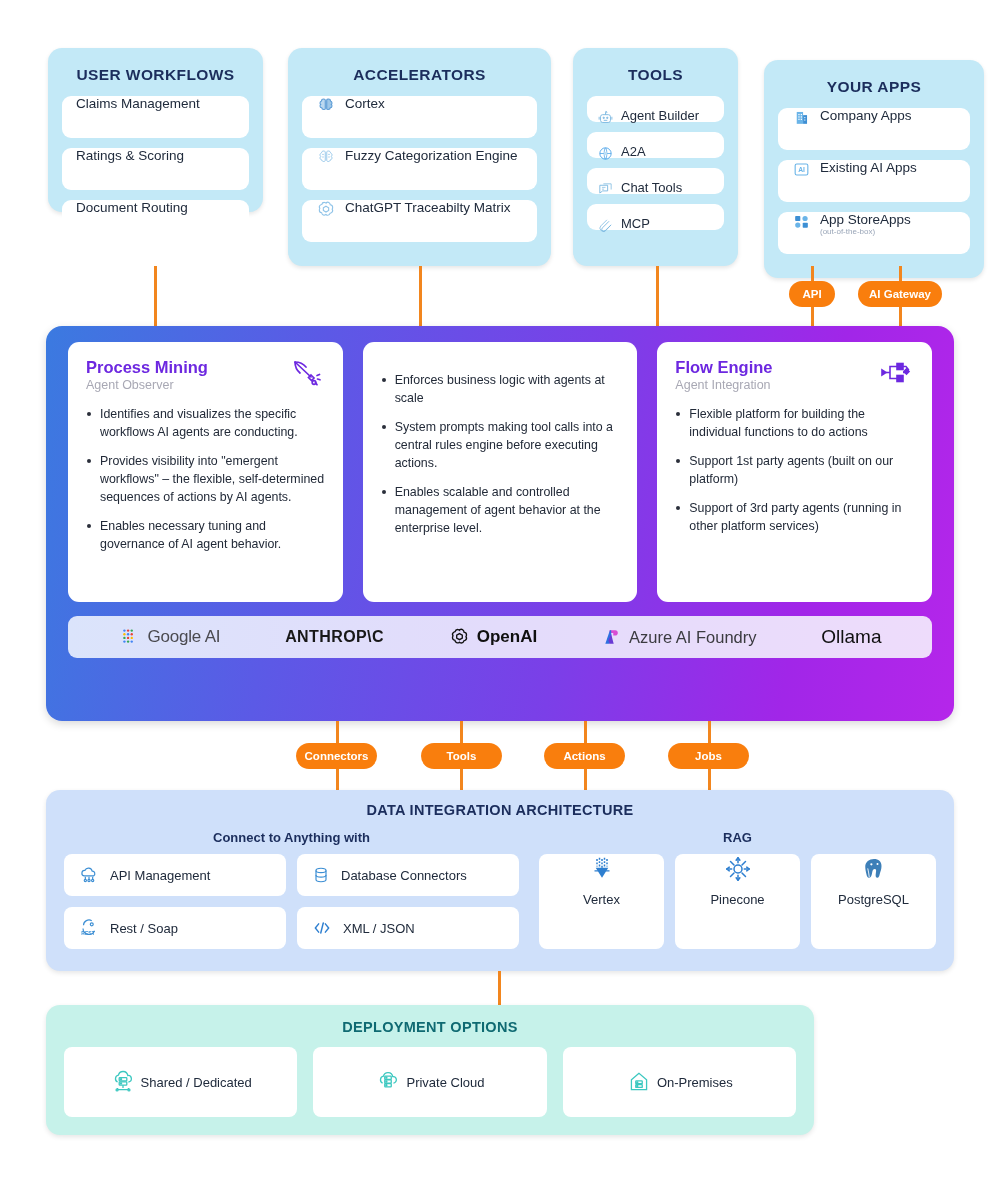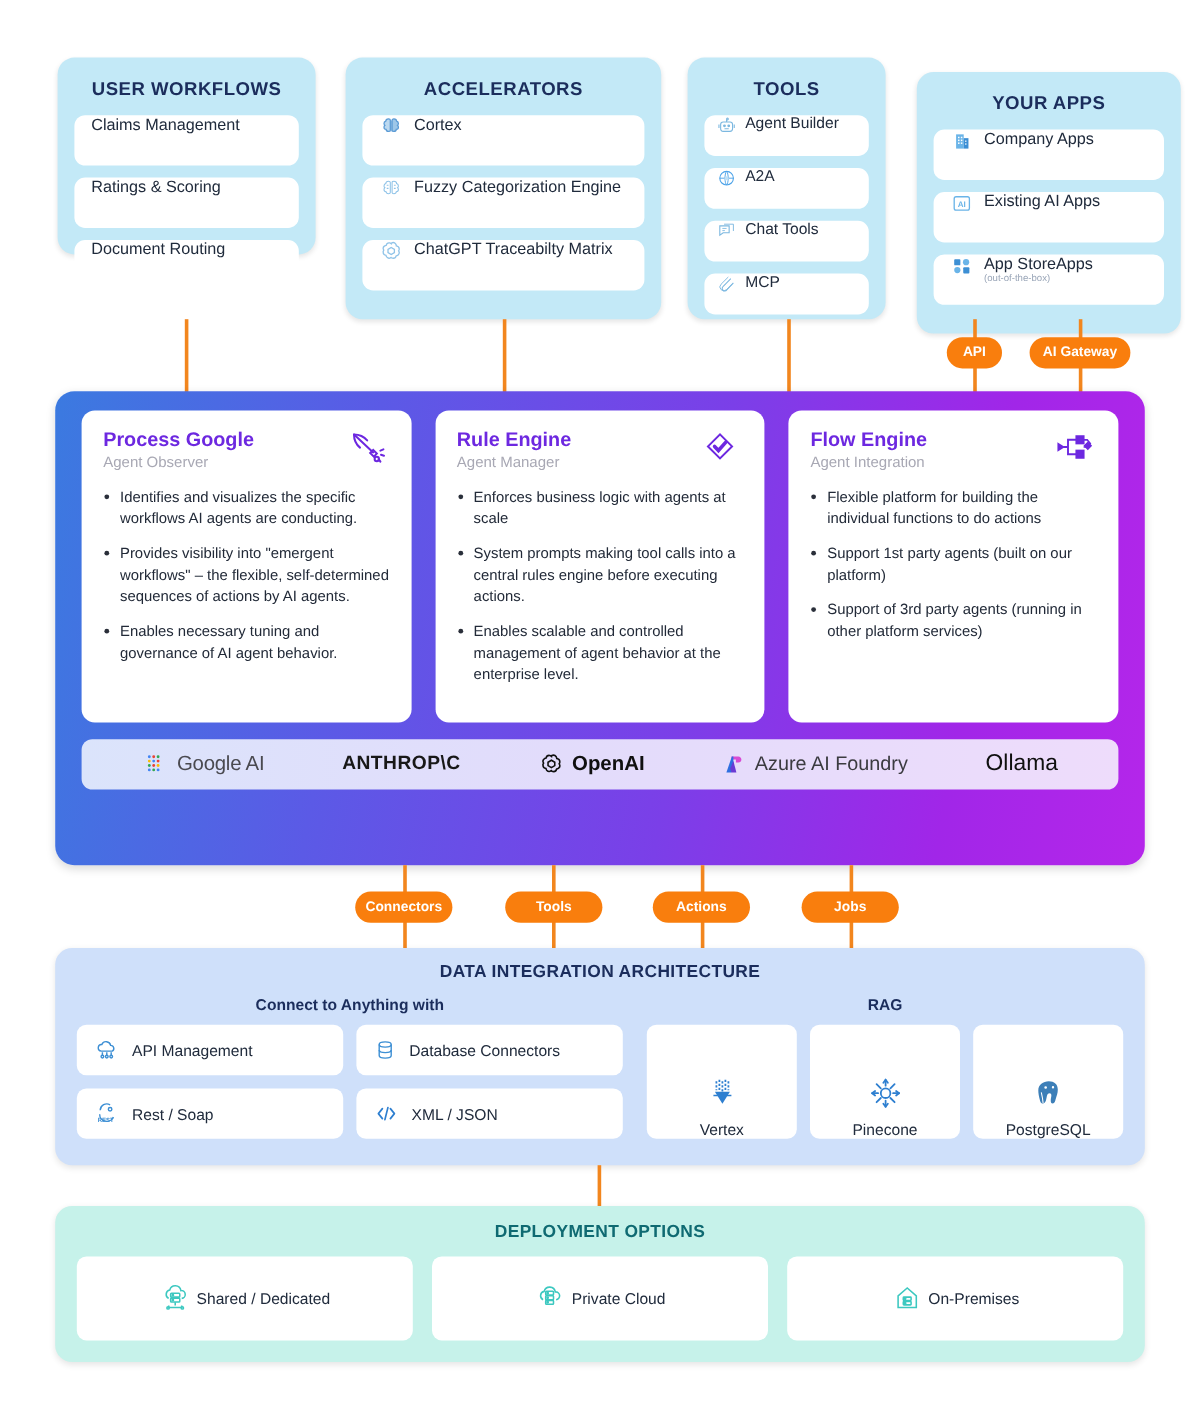--- a/index.html
+++ b/index.html
@@ -38,21 +38,21 @@
   .chip {
     background: #ffffff;
     border-radius: 9px;
     height: 42px;
     display: flex; 
     padding: 0 14px;
     gap: 9px;
     font-size: 13.5px;
     color: #202b3c;
   }
-  .chip.dense { height: 34px; padding: 0 10px; gap: 7px; font-size: 13px; }
+  .chip.dense { height: 18px; padding: 13px 10px; gap: 7px; font-size: 13px; }
   .chip-label { line-height: 1.15; }
   .chip-sub { font-size: 8px; color: #9aa6b8; display:block; line-height:1.1; }
 
   
   #panel-user     { position:absolute; left:0;   top:0; width:215px; height:164px; }
   #panel-accel    { position:absolute; left:240px; top:0; width:263px; height:218px; }
   #panel-tools    { position:absolute; left:525px; top:0; width:165px; height:218px; }
   #panel-apps     { position:absolute; left:716px; top:12px; width:220px; height:218px; }
 
   
@@ -166,30 +166,30 @@
     height: 42px;
     display: flex; align-items: center; gap: 10px;
     padding: 0 14px;
     font-size: 13px; color: #202b3c;
   }
   .grid3 { display: grid; grid-template-columns: 1fr 1fr 1fr; gap: 11px; }
   .tile-v {
     background: #ffffff;
     border-radius: 8px;
     height: 95px;
-    display: flex; flex-direction: column; align-items: center; justify-content: flex-end;
+    display: flex; flex-direction: column; align-items: center; justify-content: flex-start;
     gap: 8px;
     font-size: 13px; color: #202b3c;
   }
 
   
   #deploy-section {
     position: absolute;
     left: 46px; top: 1005px;
-    width: 908px; height: 130px;
+    width: 768px; height: 130px;
     background: #c6f2ea;
     border-radius: 14px;
     padding: 14px 18px 16px 18px;
     box-shadow: 0 2px 5px rgba(0,0,0,0.10);
   }
   #deploy-title {
     text-align: center; font-size: 14.5px; font-weight: 700;
     color: #0f6a72; letter-spacing: 0.3px; margin-bottom: 12px;
   }
   .deploy-grid { display: grid; grid-template-columns: 1fr 1fr 1fr; gap: 16px; }
@@ -362,21 +362,21 @@
   <span>AI Gateway</span>
 </div>
 
 <div id="platform">
 
   <div class="cards">
 
     <div class="card">
       <div class="card-head">
         <div>
-          <div class="card-title">Process Google</div>
+          <div class="card-title">Process Mining</div>
           <div class="card-sub">Agent Observer</div>
         </div>
         <span class="card-icon">
           <svg width="34" height="30" viewBox="0 0 34 30" fill="none" stroke="#6d28e0" stroke-width="1.7" stroke-linecap="round">
             <path d="M6 4c4.5 0 8.5 2 11 5"></path>
             <path d="M6 4c0 4.5 2 8.5 5 11"></path>
             <path d="M6.5 4.5L22 19"></path>
             <path d="M22 17l3 3-2.5 2.5-3-3z"></path>
             <path d="M28 17.5l2.5-1M28.5 21l2.5 0.8M26.5 24.5l1.5 2.2"></path>
             <circle cx="25" cy="24.5" r="1.8"></circle>
@@ -384,32 +384,20 @@
         </span>
       </div>
       <ul class="bullets">
         <li>Identifies and visualizes the specific workflows AI agents are conducting.</li>
         <li>Provides visibility into "emergent workflows" – the flexible, self-determined sequences of actions by AI agents.</li>
         <li>Enables necessary tuning and governance of AI agent behavior.</li>
       </ul>
     </div>
 
     <div class="card">
-      <div class="card-head">
-        <div>
-          <div class="card-title">Rule Engine</div>
-          <div class="card-sub">Agent Manager</div>
-        </div>
-        <span class="card-icon">
-          <svg width="34" height="30" viewBox="0 0 34 30" fill="none" stroke="#6d28e0" stroke-width="1.7" stroke-linecap="round">
-            <path d="M17 4l10 10-10 10L7 14z"></path>
-            <path d="M12.5 14l3.2 3.4 6-6.8" stroke-width="3"></path>
-          </svg>
-        </span>
-      </div>
       <ul class="bullets">
         <li>Enforces business logic with agents at scale</li>
         <li>System prompts making tool calls into a central rules engine before executing actions.</li>
         <li>Enables scalable and controlled management of agent behavior at the enterprise level.</li>
       </ul>
     </div>
 
     <div class="card">
       <div class="card-head">
         <div>

